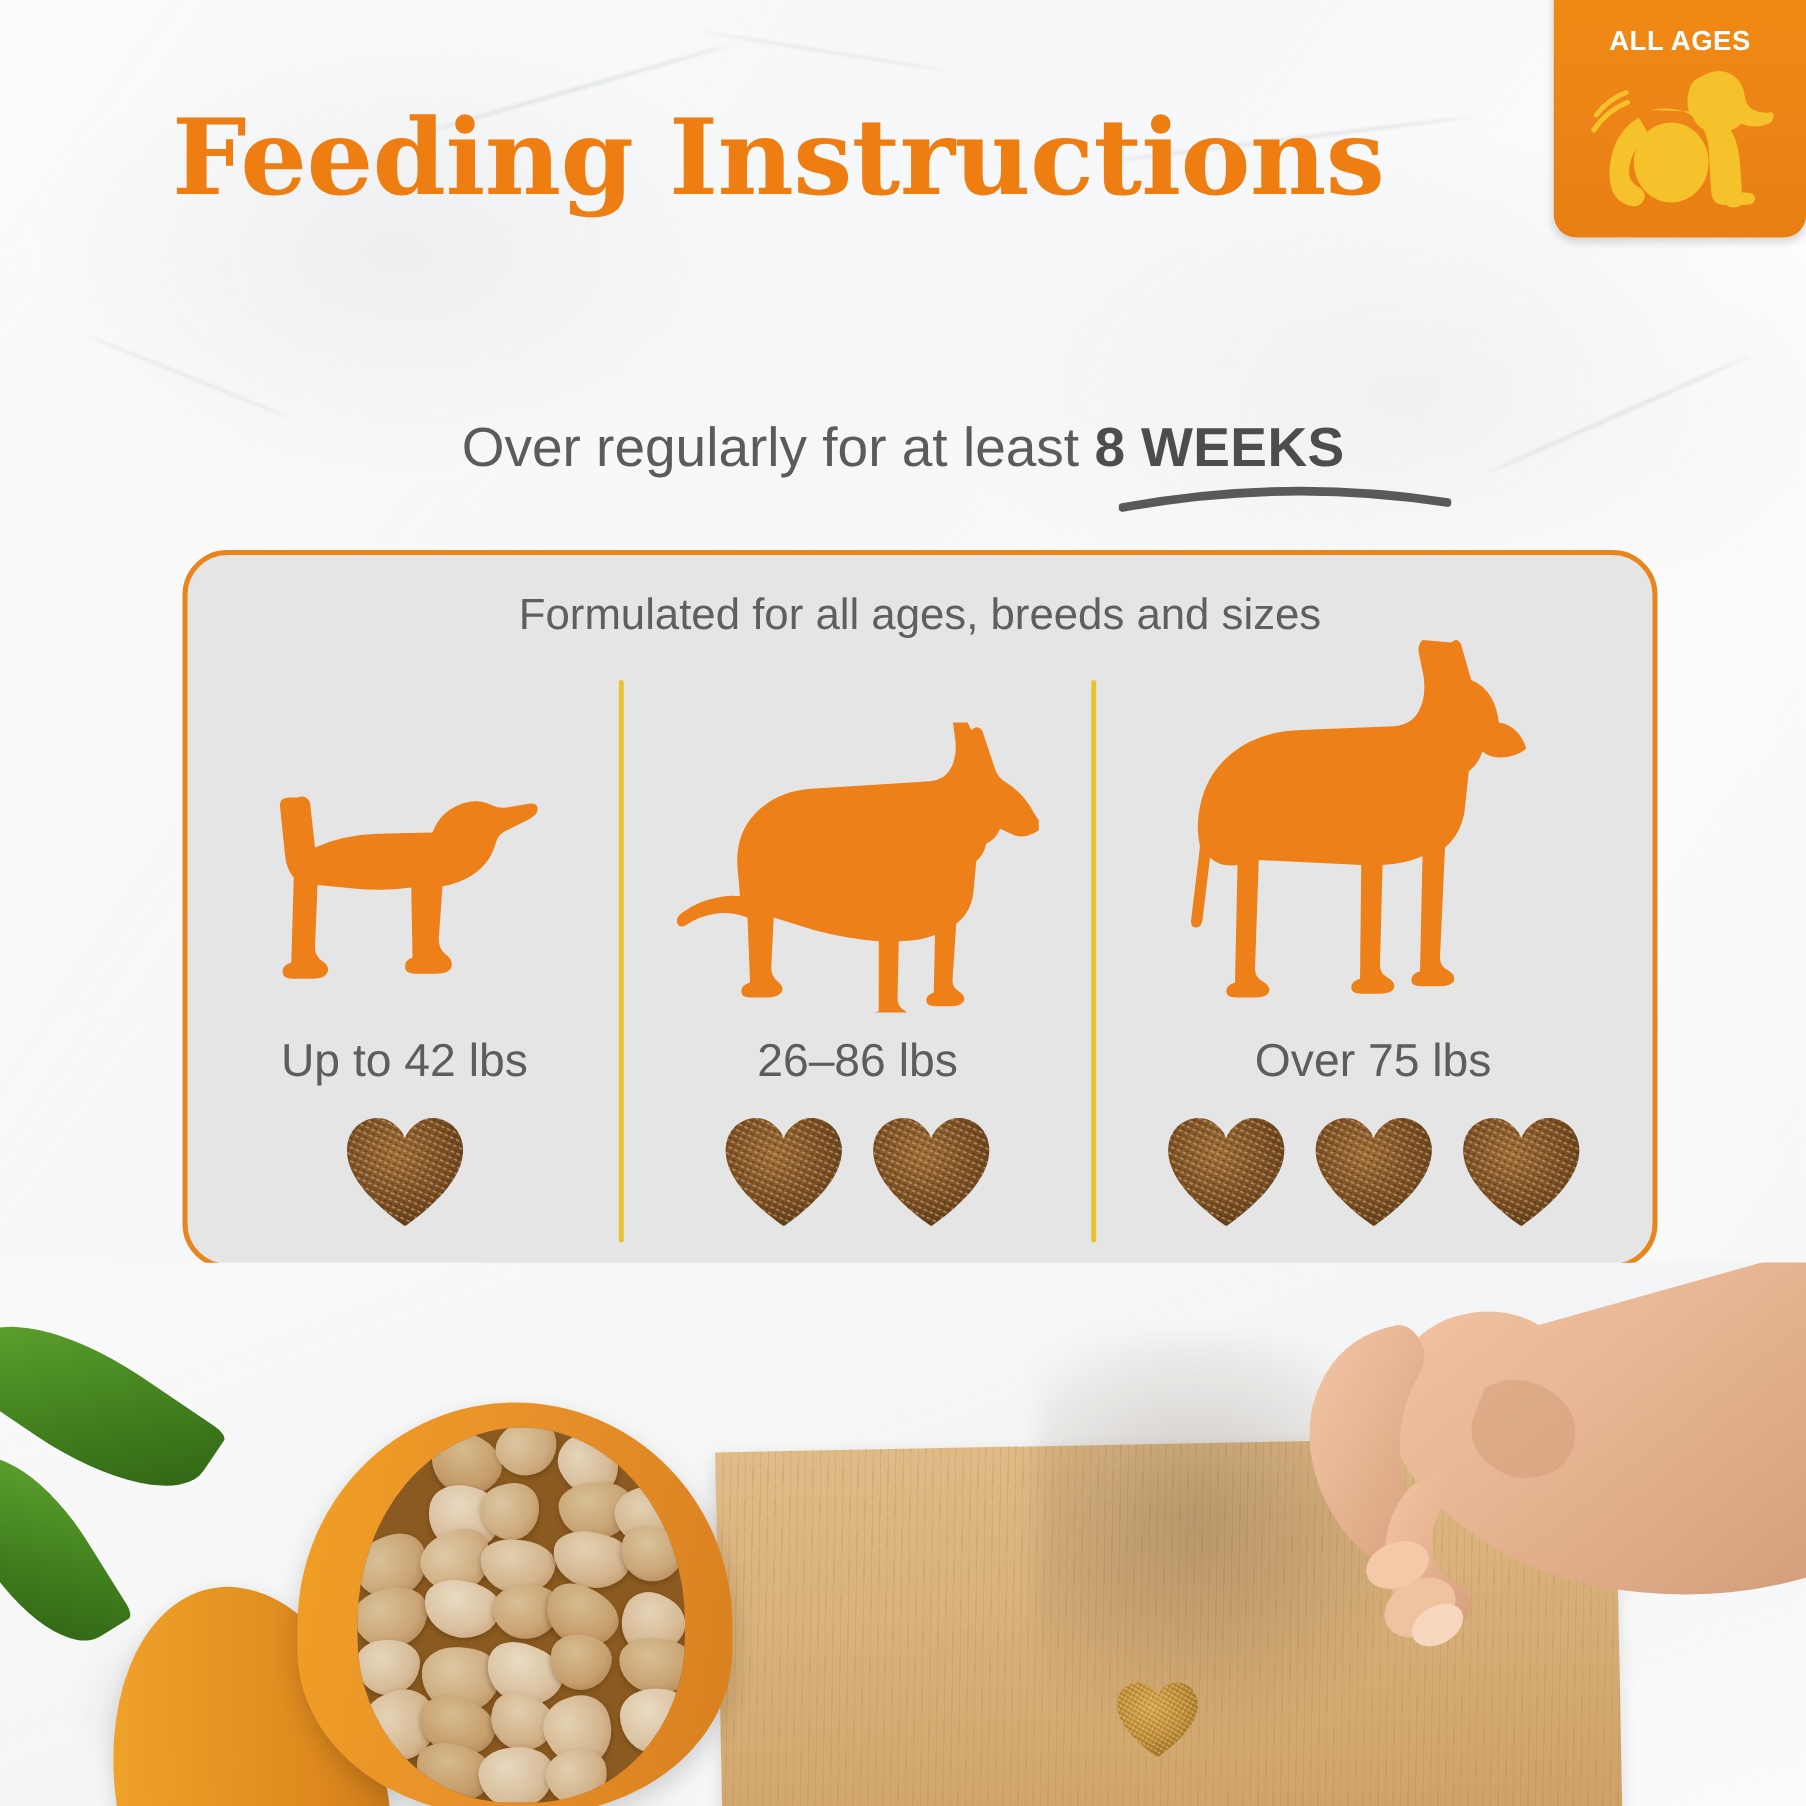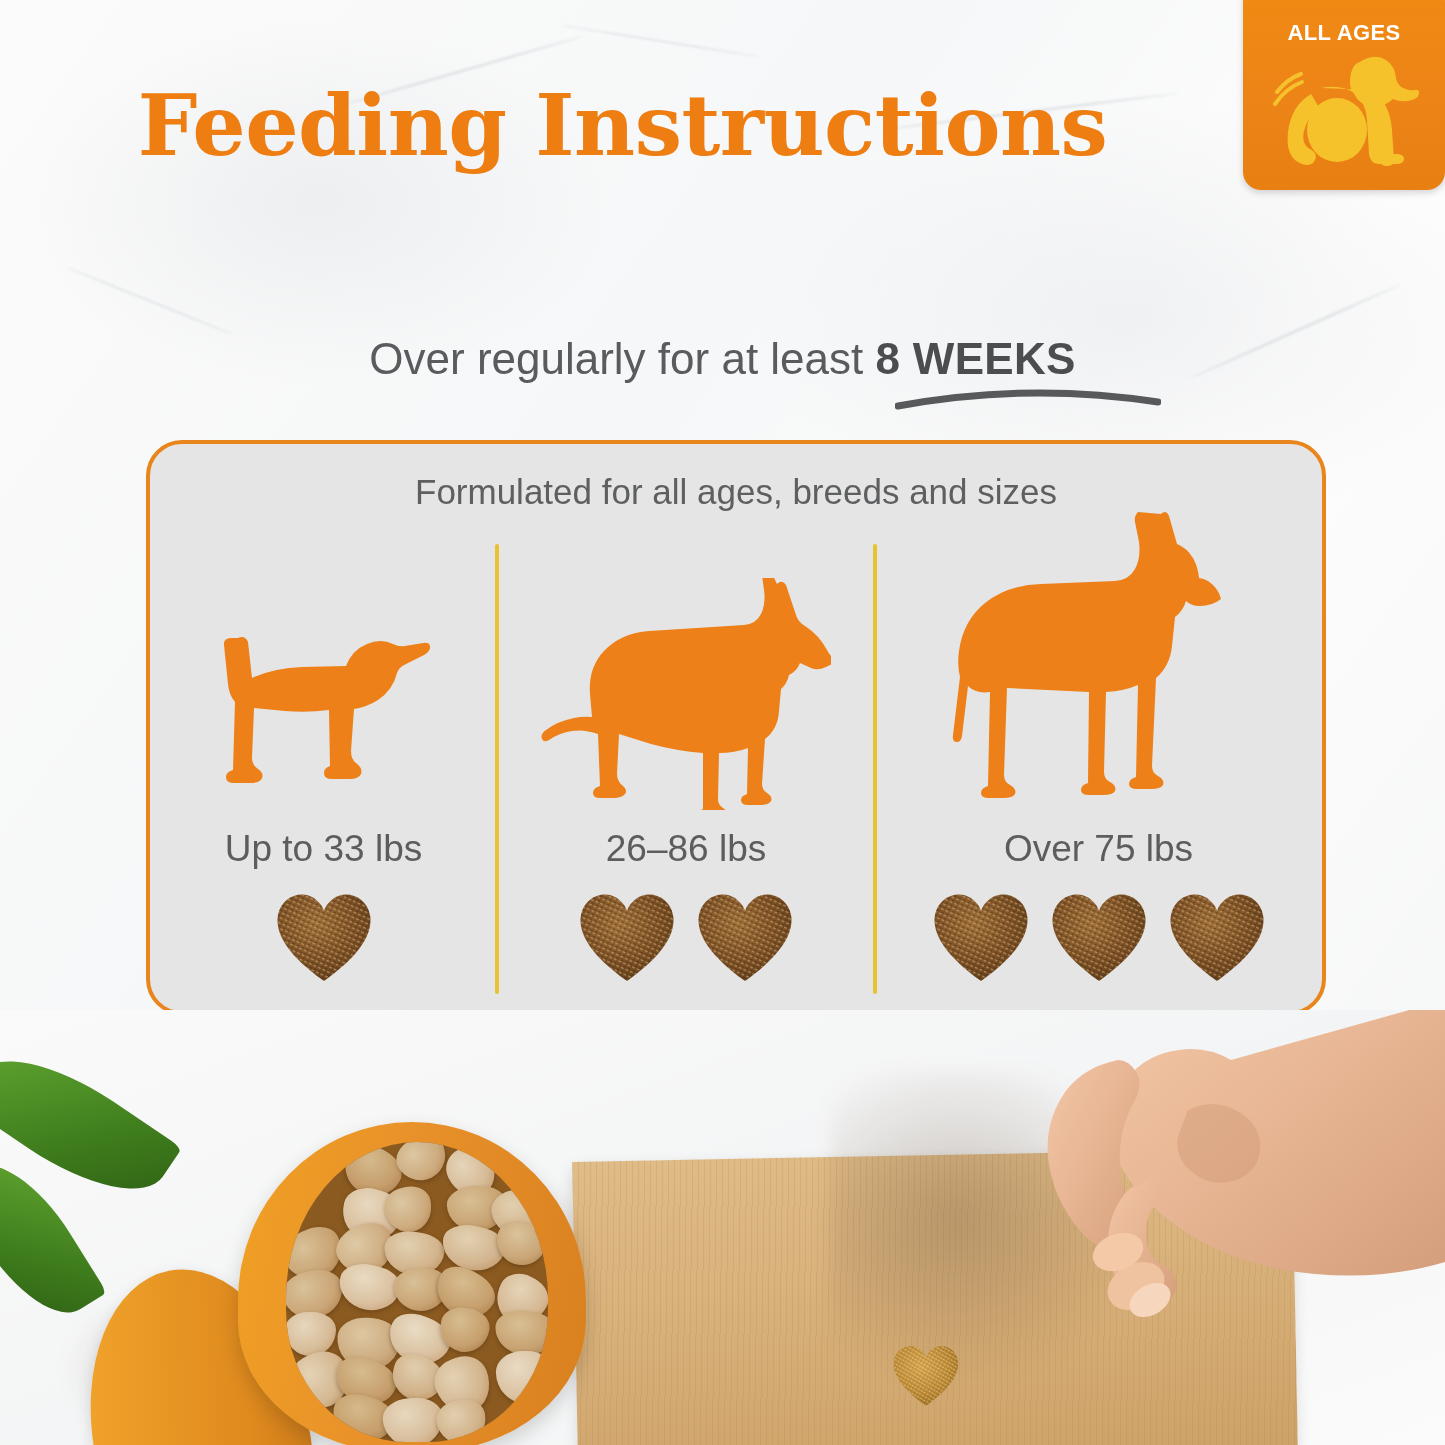--- a/index.html
+++ b/index.html
@@ -241,21 +241,21 @@
 
     <div class="divider d1"></div>
     <div class="divider d2"></div>
 
     <div class="col" style="left:0px;width:347px;">
       <div class="art">
         <svg width="215" height="180" viewBox="0 0 215 180">
           <path fill="#ED8018" d="M22 8 q7 -3 10 4 l4 36 q22 -10 50 -11 l44 -1 q6 -16 21 -22 q14 -6 26 0 q6 3 12 2 l18 -3 q6 -1 7 3 q1 5 -6 9 l-18 9 q-7 3 -9 9 q-4 17 -19 27 q-11 7 -24 9 l-3 42 q0 8 5 12 q7 5 5 11 q-2 5 -12 5 l-17 0 q-8 0 -8 -6 q0 -5 6 -7 l-1 -56 q-22 3 -44 1 l-31 -3 l-2 50 q0 7 6 11 q6 4 4 9 q-2 5 -12 5 l-16 0 q-8 0 -8 -6 q0 -5 7 -7 l2 -68 q-6 -7 -7 -18 l-4 -39 q-1 -7 8 -7 z"></path>
         </svg>
       </div>
-      <div class="wlabel">Up to 33 lbs</div>
+      <div class="wlabel">Up to 42 lbs</div>
       <div class="treats">
         <span class="treat">
           <svg width="104" height="98" viewBox="0 0 104 98">
             <defs>
               <radialGradient id="kg1" cx="42%" cy="34%" r="72%">
                 <stop offset="0%" stop-color="#9E6F38"></stop>
                 <stop offset="55%" stop-color="#7E5227"></stop>
                 <stop offset="100%" stop-color="#5C3A18"></stop>
               </radialGradient>
               <pattern id="kp1" width="5" height="5" patternUnits="userSpaceOnUse" patternTransform="rotate(24)">

